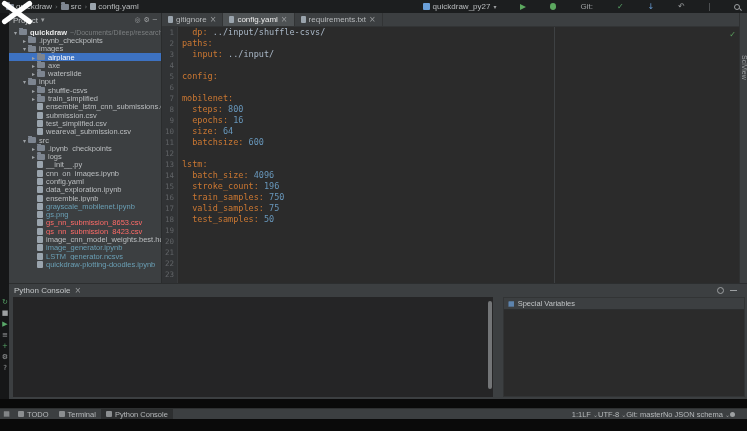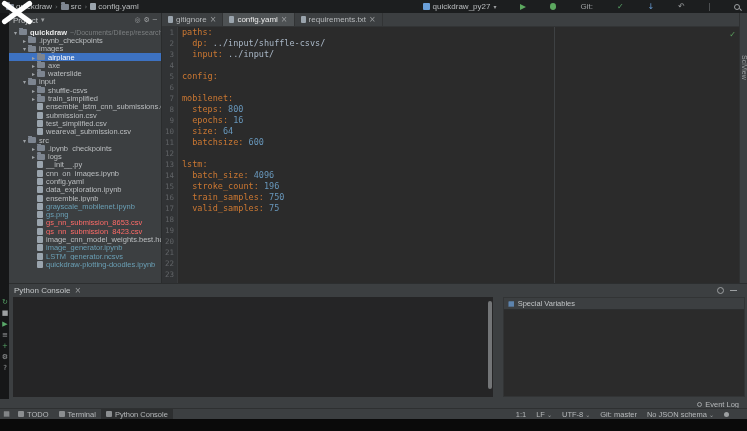--- a/index.html
+++ b/index.html
@@ -86,21 +86,21 @@
   #substatus{position:absolute;left:0;top:399px;width:747px;height:9px;background:#3c3f41;}
   #eventlog{position:absolute;right:8px;top:1px;display:flex;align-items:center;gap:3px;font-size:7.5px;color:#b6b9bb;}
   .elog-ic{width:5px;height:5px;border:1px solid #9da0a2;border-radius:50%;}
   #statusbar{position:absolute;left:0;top:408px;width:747px;height:11px;background:#3c3f41;border-top:1px solid #2e3031;
              display:flex;align-items:center;font-size:7.5px;color:#b6b9bb;}
   #sb-left{display:flex;align-items:center;height:100%;}
   .sb-switcher{width:7px;text-align:center;color:#9da0a2;font-size:7px;margin:0 3px;}
   .sb-btn{display:flex;align-items:center;gap:3px;padding:0 5px;height:100%;}
   .sb-btn.active{background:#2d2f30;}
   .sb-ic{width:6px;height:6px;background:#8b8e90;border-radius:1px;flex:0 0 auto;}
-  #sb-right{margin-left:auto;display:flex;align-items:center;gap:10px;padding-right:18px;}
+  #sb-right{margin-left:auto;display:flex;align-items:center;gap:0;padding-right:12px;}
   .sb-seg{display:flex;align-items:center;gap:2px;}
   .sb-caret{font-size:6px;color:#9da0a2;font-family:"DejaVu Sans",sans-serif;}
   .hector{width:5px;height:5px;background:#9da0a2;border-radius:50%;}
 
   
   #x-mark{position:absolute;left:-1px;top:0;width:36px;height:25px;z-index:50;pointer-events:none;}
   #x-mark .stroke{position:absolute;left:0;top:10px;width:36px;height:5px;background:#fff;border-radius:2.5px;}
   #x-mark .s1{transform:rotate(36deg);}
   #x-mark .s2{transform:rotate(-36deg);}
 </style>
@@ -382,37 +382,38 @@
           <div class="lnum">17</div>
           <div class="lnum">18</div>
           <div class="lnum">19</div>
           <div class="lnum">20</div>
           <div class="lnum">21</div>
           <div class="lnum">22</div>
           <div class="lnum">23</div>
         </div>
       <div id="editor-code">
         <div id="margin-guide"></div>
-      <div class="cline"><span class="tok-key">paths:</span></div>
-          <div class="cline">  <span class="tok-key">dp:</span><span class="tok-str"> ../input/shuffle-csvs/</span></div>
+      <div class="cline">  <span class="tok-key">dp:</span><span class="tok-str"> ../input/shuffle-csvs/</span></div>
+          <div class="cline"><span class="tok-key">paths:</span></div>
           <div class="cline">  <span class="tok-key">input:</span><span class="tok-str"> ../input/</span></div>
           <div class="cline"></div>
           <div class="cline"><span class="tok-key">config:</span></div>
           <div class="cline"></div>
           <div class="cline"><span class="tok-key">mobilenet:</span></div>
           <div class="cline">  <span class="tok-key">steps:</span><span class="tok-num"> 800</span></div>
           <div class="cline">  <span class="tok-key">epochs:</span><span class="tok-num"> 16</span></div>
           <div class="cline">  <span class="tok-key">size:</span><span class="tok-num"> 64</span></div>
           <div class="cline">  <span class="tok-key">batchsize:</span><span class="tok-num"> 600</span></div>
           <div class="cline"></div>
           <div class="cline"><span class="tok-key">lstm:</span></div>
           <div class="cline">  <span class="tok-key">batch_size:</span><span class="tok-num"> 4096</span></div>
           <div class="cline">  <span class="tok-key">stroke_count:</span><span class="tok-num"> 196</span></div>
           <div class="cline">  <span class="tok-key">train_samples:</span><span class="tok-num"> 750</span></div>
           <div class="cline">  <span class="tok-key">valid_samples:</span><span class="tok-num"> 75</span></div>
+          <div class="cline">  <span class="tok-key">test_samples:</span><span class="tok-num"> 50</span></div>
           <div class="cline"></div>
           <div class="cline"></div>
         </div>
     </div>
   </div>
 
   <div id="right-strip">
     <div class="vlabel">SciView</div>
   </div>
 
@@ -429,26 +430,20 @@
       <div id="console-scroll"></div>
     </div>
     <div id="special-panel">
       <div id="special-header">
         <span class="grid-ic">▦</span>
         <span>Special Variables</span>
       </div>
     </div>
   </div>
 
-  <div id="substatus">
-    <div id="eventlog">
-      <span class="elog-ic"></span>
-      <span>Event Log</span>
-    </div>
-  </div>
 
   <div id="statusbar">
     <div id="sb-left">
       <span class="sb-switcher g">▦</span>
     <div class="sb-btn">
           <span class="sb-ic"></span>
           <span>TODO</span>
         </div>
         <div class="sb-btn">
           <span class="sb-ic"></span>

